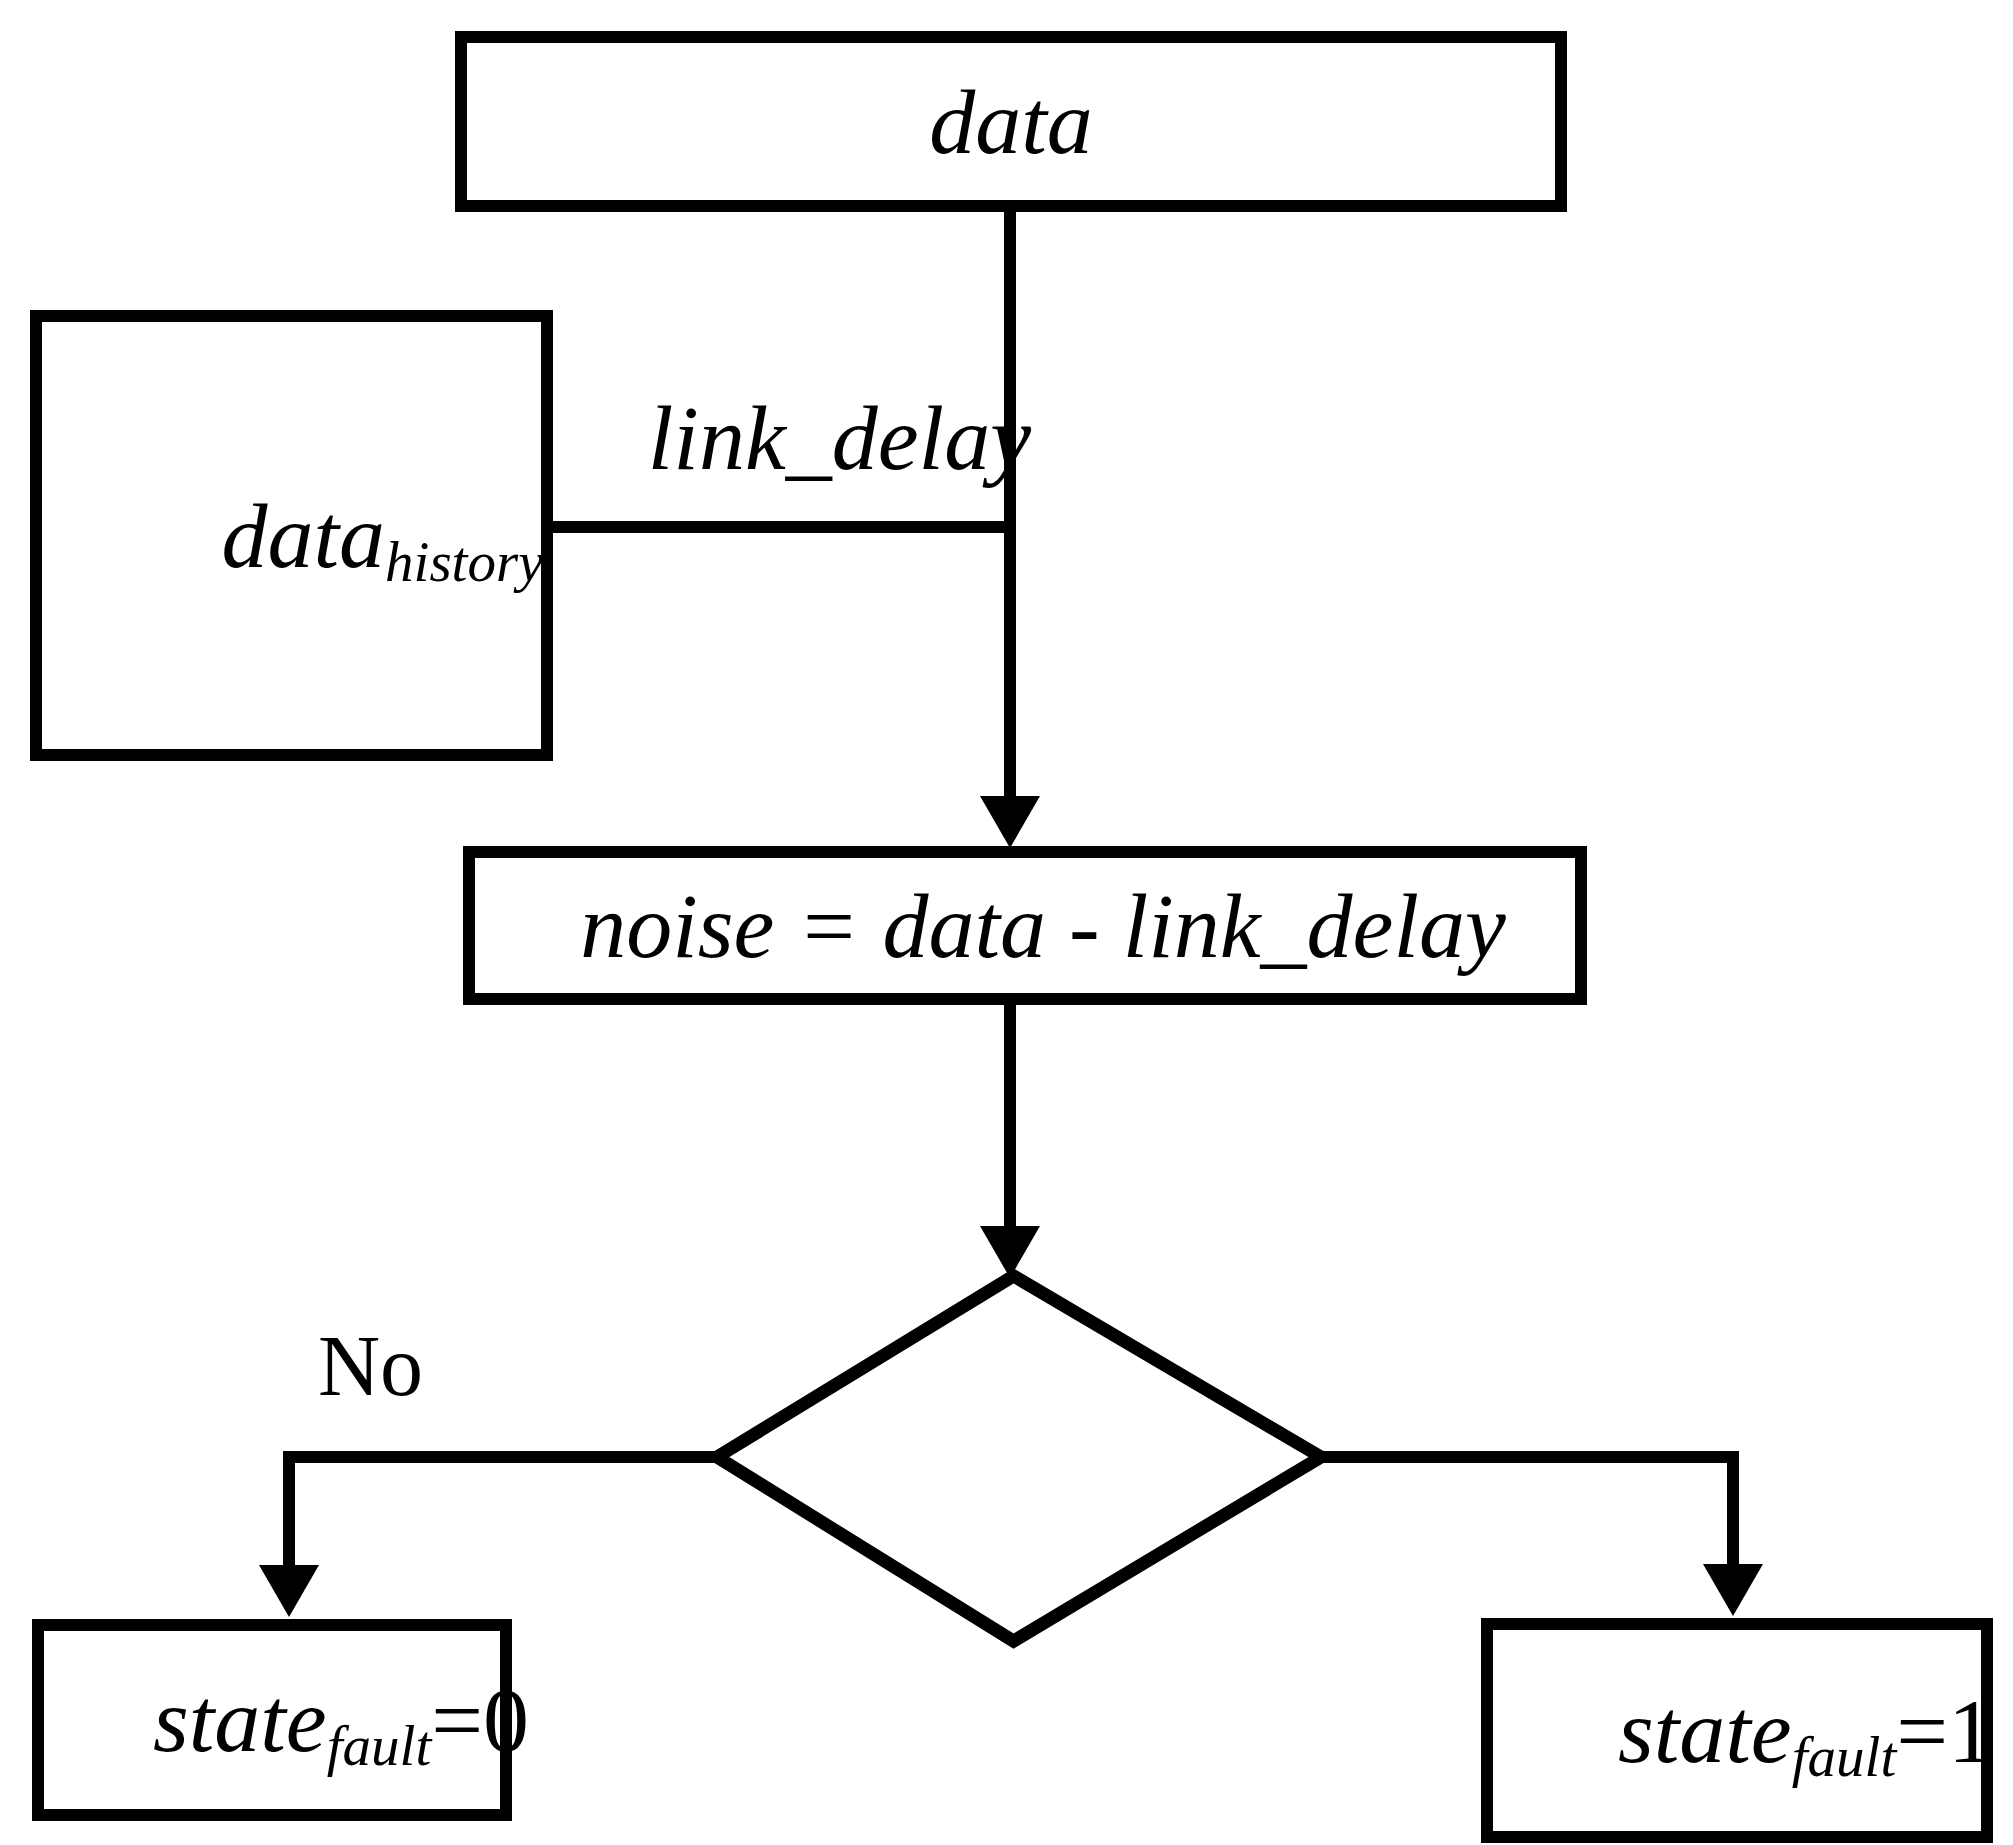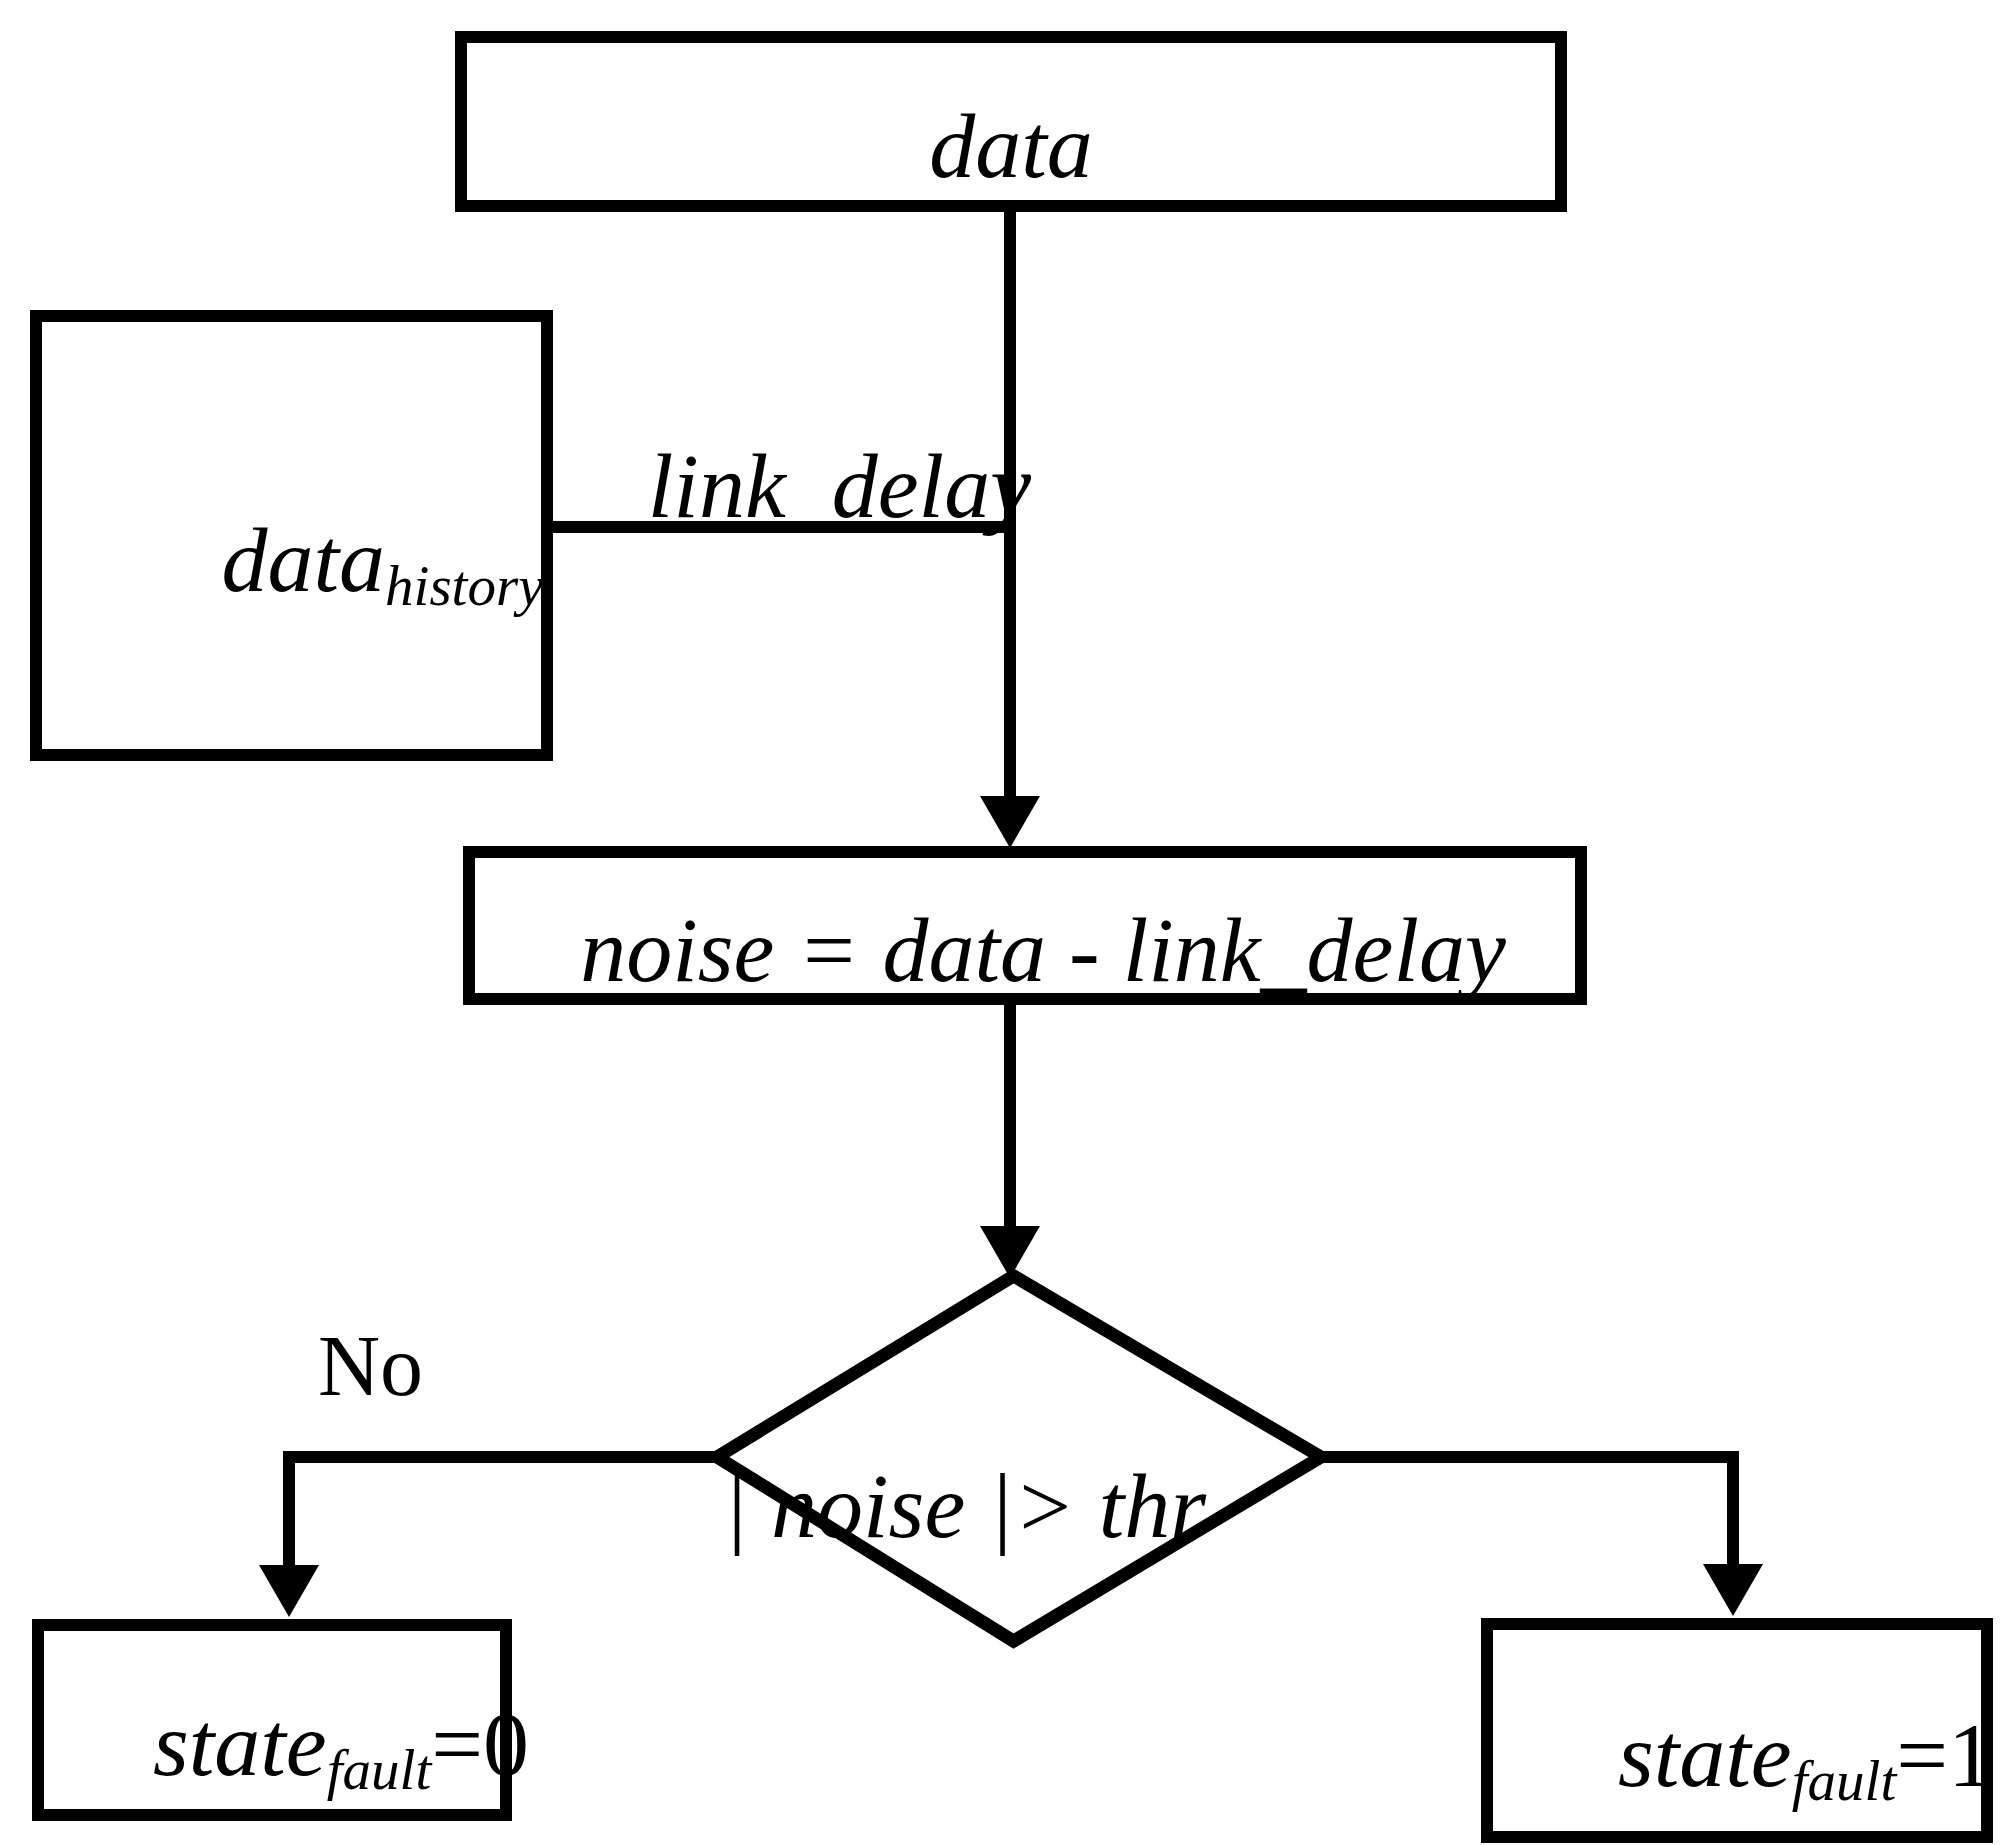--- a/index.html
+++ b/index.html
@@ -24,21 +24,20 @@
     background: #ffffff;
     display: flex;
     align-items: center;
     justify-content: center;
     line-height: 1;
   }
   .it {
     font-style: italic;
     font-size: 92px;
     white-space: pre;
-    margin-top: 48px;
   }
   .sub {
     display: inline-block;
     font-size: 0.62em;
     transform: translateY(0.24em);
     font-style: italic;
   }
   .upright {
     font-style: normal;
   }
@@ -107,21 +106,20 @@
       <span>data</span><span class="sub">history</span>
     </span>
   </div>
 
   <div class="edge-label it" style="left:533px; top:392px; width:498px;">link_delay</div>
 
   <div class="node" style="left:463px; top:846px; width:1124px; height:159px;padding-left:36px;">
     <span class="it">noise = data - link_delay</span>
   </div>
 
-  <div class="edge-label it" style="left:708px; top:1412px; width:498px;">| noise |&gt; thr</div>
 
   <div class="branch-label" style="left:318px; top:1323px; width:199px;">No</div>
 
   <div class="node" style="left:32px; top:1619px; width:480px; height:202px;">
     <span class="it">
       <span>state</span><span class="sub">fault</span><span class="upright">=0</span>
     </span>
   </div>
 
   <div class="node" style="left:1481px; top:1618px; width:512px; height:225px;">

